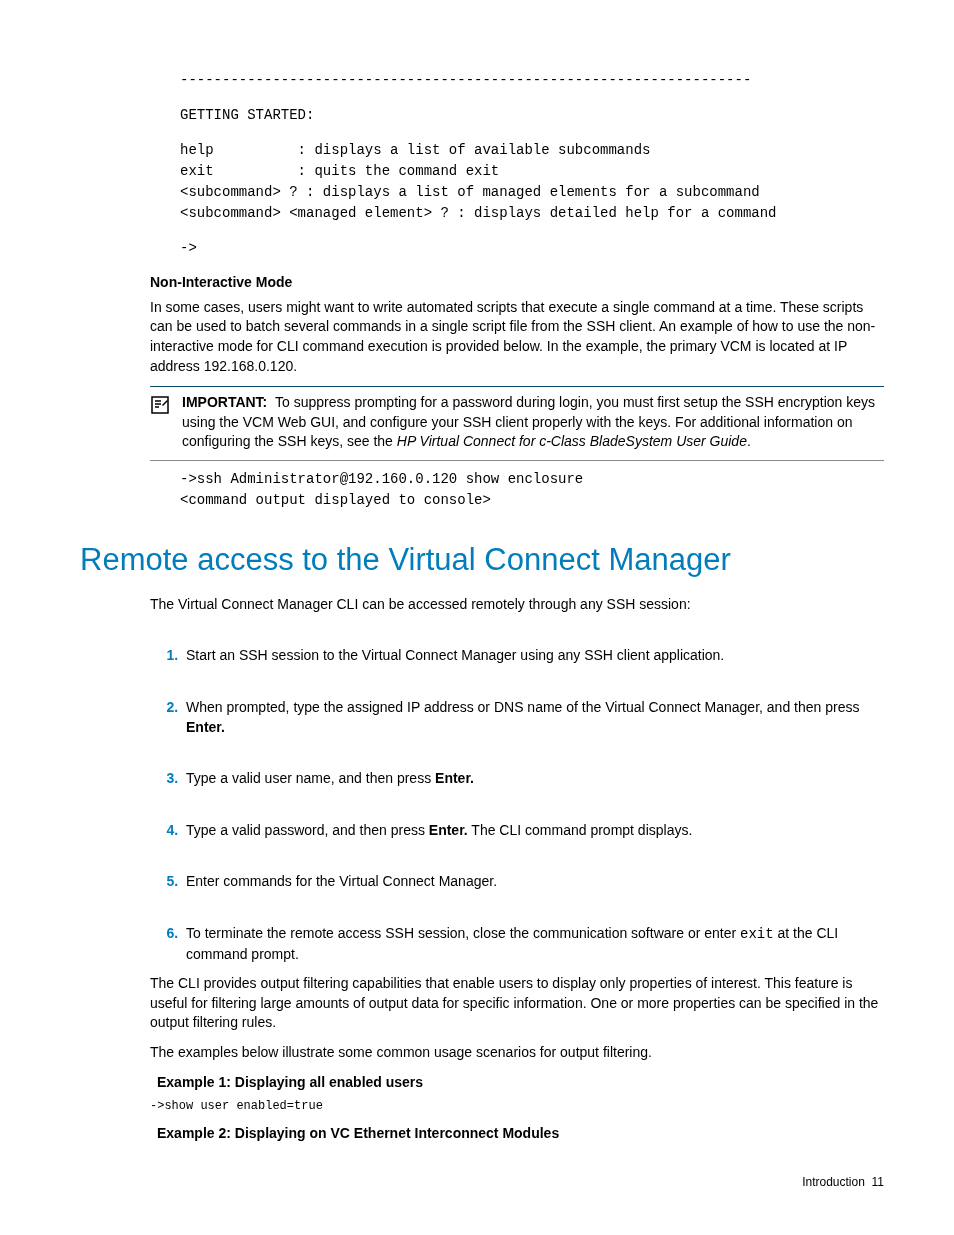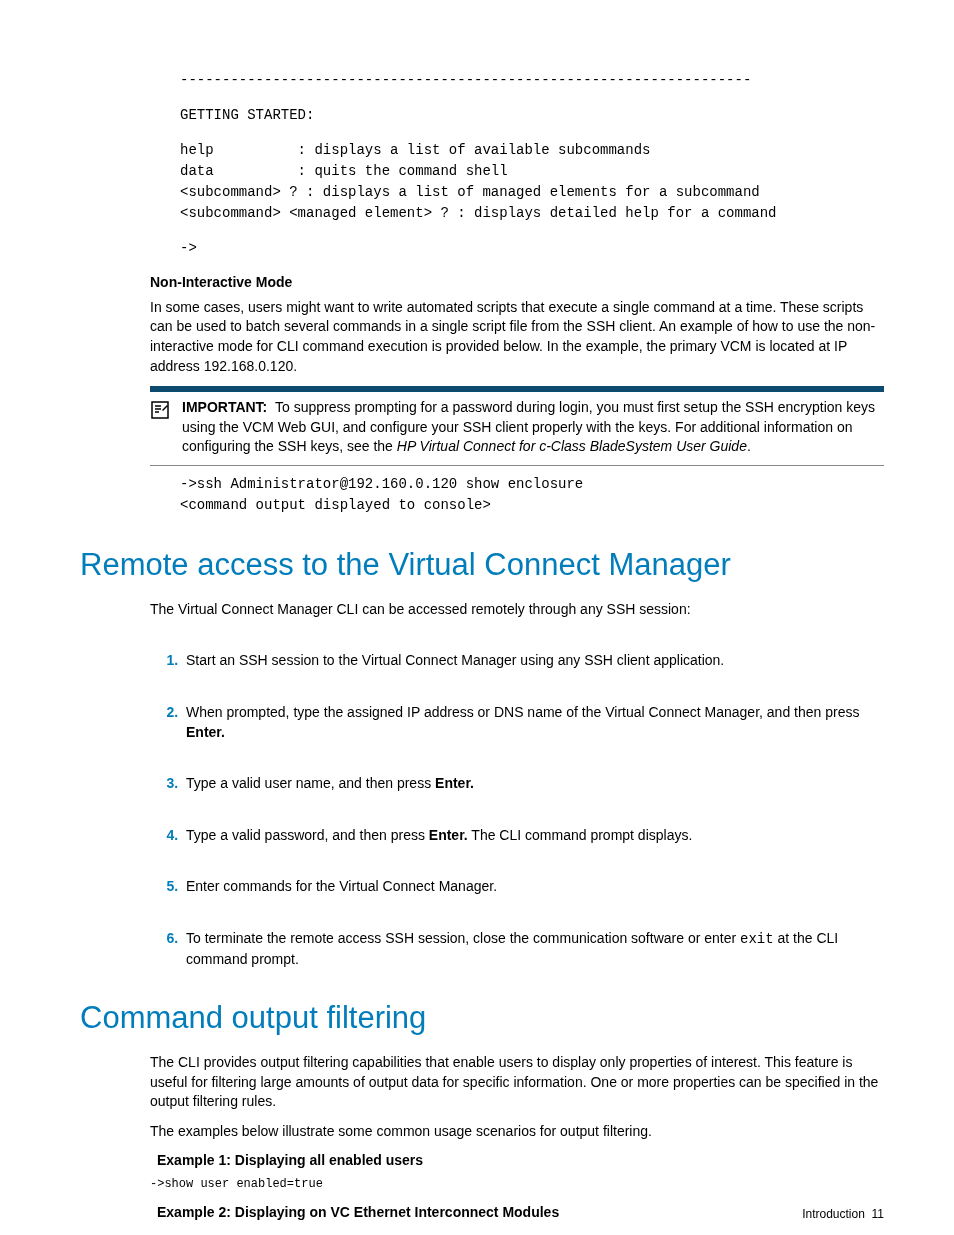--- a/index.html
+++ b/index.html
@@ -44,21 +44,21 @@
     margin-top: 6px;
     margin-bottom: 6px;
   }
   .para {
     margin-left: 80px;
     margin-bottom: 10px;
     line-height: 1.4;
   }
   .note-box {
     margin-left: 80px;
-    border-top: 6px solid #0c4a6e;
+    border-top: 1px solid #0c4a6e;
     border-bottom: 1px solid #888;
     padding: 6px 0 8px 0;
     display: flex;
   }
   .note-icon {
     width: 26px;
     flex-shrink: 0;
     font-size: 18px;
     padding-top: 2px;
   }
@@ -108,21 +108,21 @@
   }
 </style>
 </head>
 <body>
 
 <div class="page">
 
   <div class="codeblock">--------------------------------------------------------------------</div>
   <div class="codeblock">GETTING STARTED:</div>
   <div class="codeblock"><span>help          : displays a list of available subcommands</span>
-<span>data          : quits the command shell</span>
+<span>exit          : quits the command exit</span>
 <span>&lt;subcommand&gt; ? : displays a list of managed elements for a subcommand</span>
 <span>&lt;subcommand&gt; &lt;managed element&gt; ? : displays detailed help for a command</span></div>
   <div class="codeblock">-&gt;</div>
 
   <div class="section-sub">Non-Interactive Mode</div>
   <div class="para">In some cases, users might want to write automated scripts that execute a single command at a time. These scripts can be used to batch several commands in a single script file from the SSH client. An example of how to use the non-interactive mode for CLI command execution is provided below. In the example, the primary VCM is located at IP address 192.168.0.120.</div>
 
   <div class="note-box">
     <div class="note-icon">
       <svg width="20" height="20" viewBox="0 0 20 20">
@@ -144,21 +144,20 @@
 
   <ol class="steps">
     <li><span>Start an SSH session to the Virtual Connect Manager using any SSH client application.</span></li>
     <li><span>When prompted, type the assigned IP address or DNS name of the Virtual Connect Manager, and then press </span><span class="bold">Enter.</span></li>
     <li><span>Type a valid user name, and then press </span><span class="bold">Enter.</span></li>
     <li><span>Type a valid password, and then press </span><span class="bold">Enter.</span><span> The CLI command prompt displays.</span></li>
     <li><span>Enter commands for the Virtual Connect Manager.</span></li>
     <li><span>To terminate the remote access SSH session, close the communication software or enter </span><span class="code-inline">exit</span><span> at the CLI command prompt.</span></li>
   </ol>
 
-  <h1 class="section-title">Command output filtering</h1>
   <div class="para">The CLI provides output filtering capabilities that enable users to display only properties of interest. This feature is useful for filtering large amounts of output data for specific information. One or more properties can be specified in the output filtering rules.</div>
   <div class="para">The examples below illustrate some common usage scenarios for output filtering.</div>
 
   <div class="example-h">Example 1: Displaying all enabled users</div>
   <div class="example-code">-&gt;show user enabled=true</div>
   <div class="example-h">Example 2: Displaying on VC Ethernet Interconnect Modules</div>
 
   <div class="footer">
     <span>Introduction</span>&nbsp;&nbsp;<span>11</span>
   </div>

